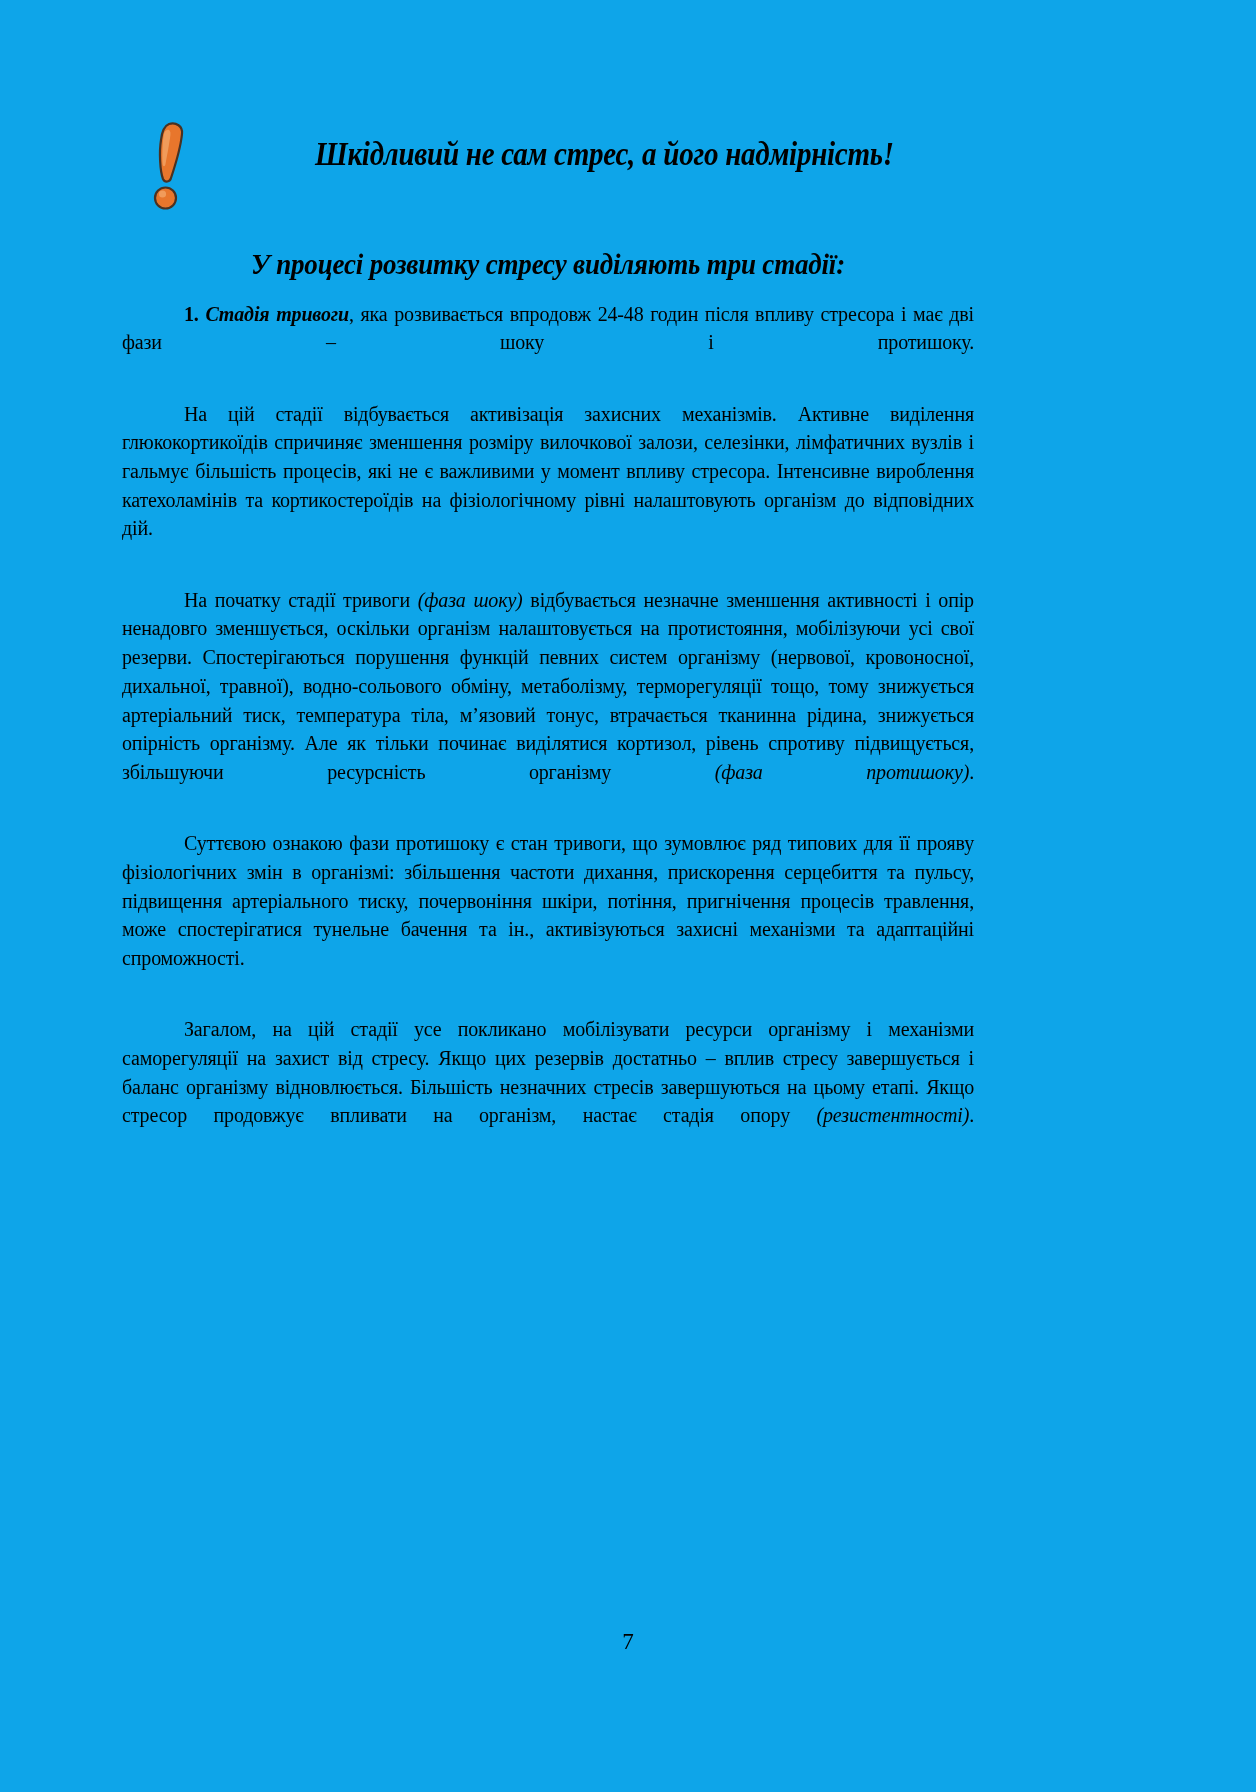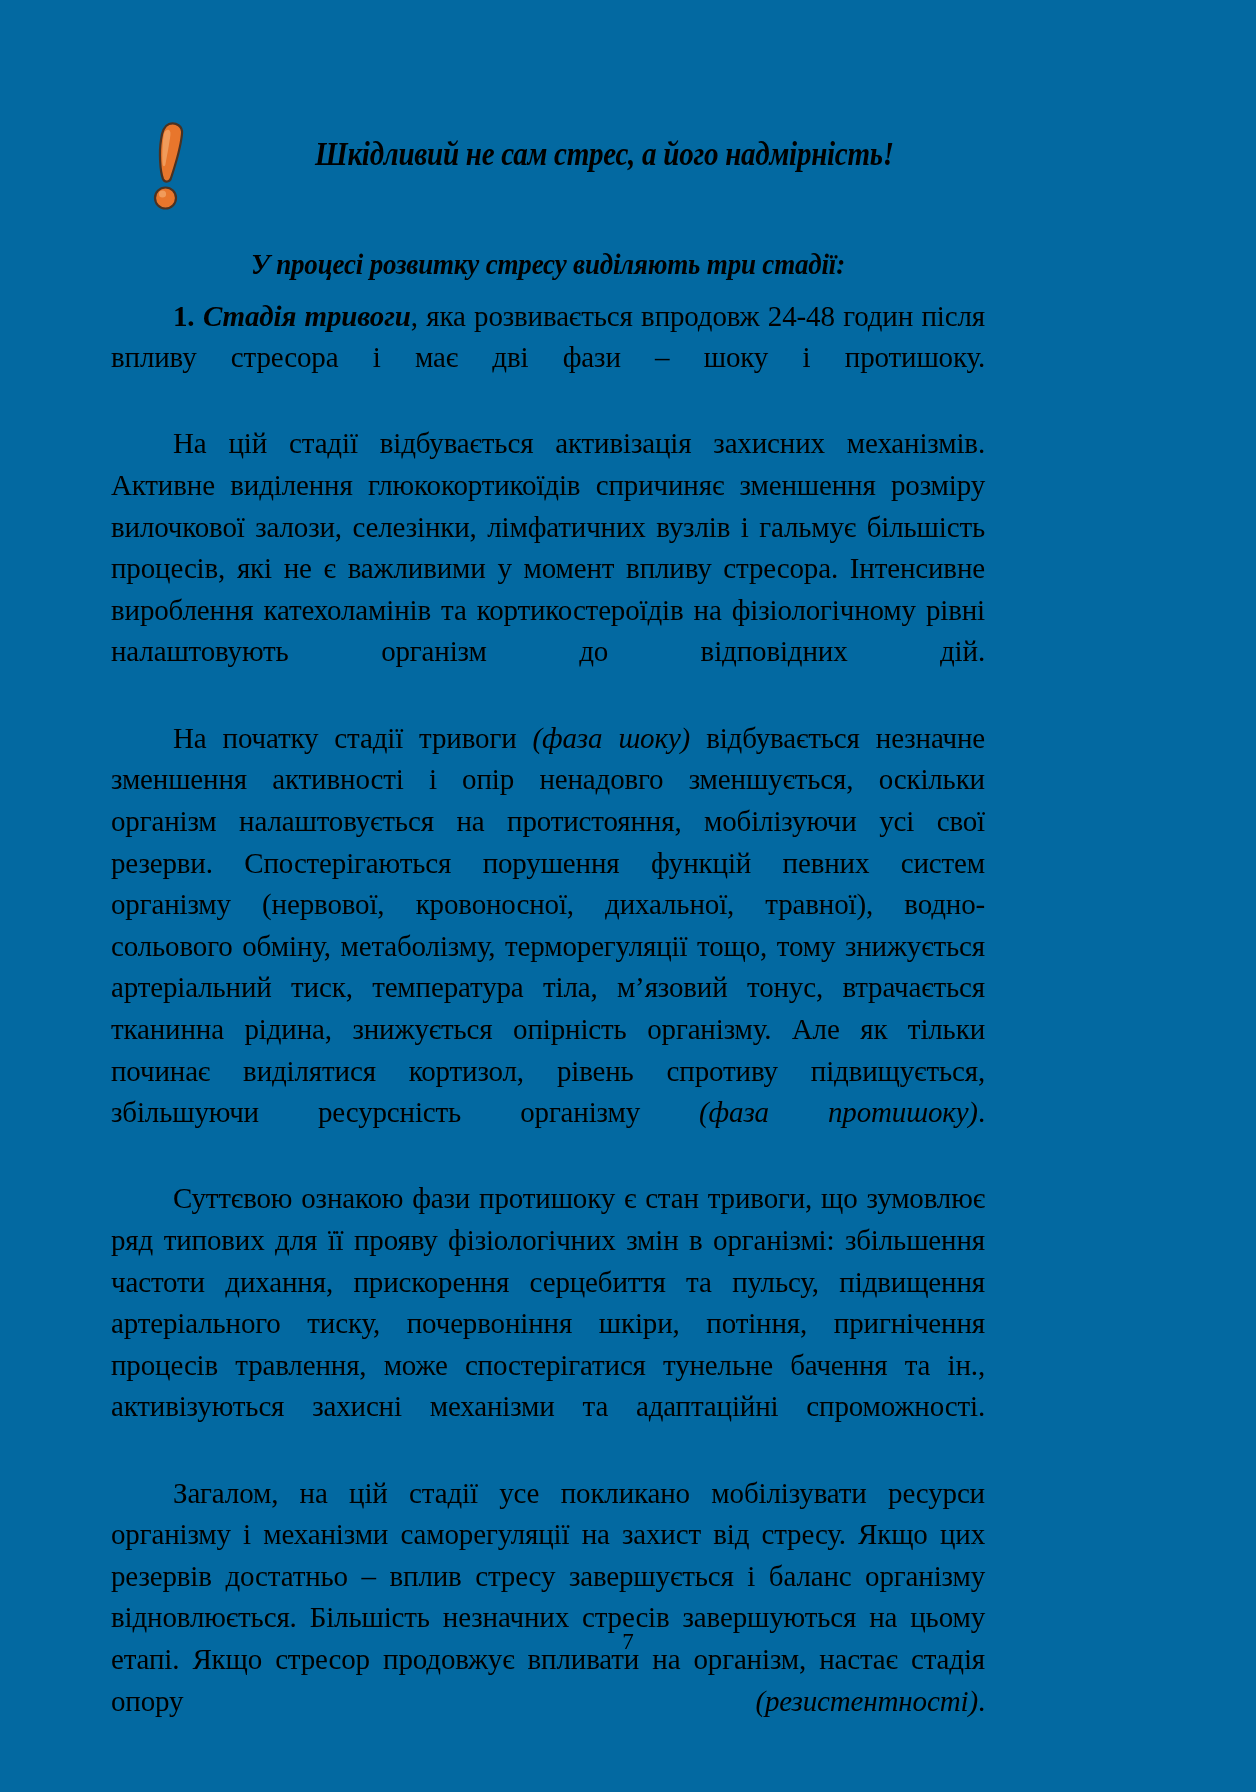--- a/index.html
+++ b/index.html
@@ -15,21 +15,21 @@
     font-family: "Liberation Serif", "DejaVu Serif", serif;
     color: #000000;
     overflow: hidden;
   }
 
   .page {
     position: absolute;
     left: 0; top: 0;
     width: 1256px;
     height: 1792px;
-    background: #0369a1;
+    background: #0ea5e9;
   }
 
   
   .header-row {
     position: absolute;
     left: 120px;
     top: 118px;
     width: 900px;
     height: 105px;
   }
@@ -74,22 +74,22 @@
     text-align: center;
     line-height: 1.42;
     letter-spacing: -0.2px;
     transform: scaleX(0.90);
     transform-origin: center center;
     white-space: nowrap;
     margin: 0 0 10px 0;
   }
 
   p.para {
-    margin: 3px;
-    font-size: 29px;
+    margin: 14px;
+    font-size: 20px;
     line-height: 1.435;
     text-align: justify;
     text-justify: inter-word;
     text-indent: 62px;
     letter-spacing: -0.15px;
     word-spacing: 0px;
     hyphens: none;
   }
   p.para:last-of-type { text-align: justify; }
 

